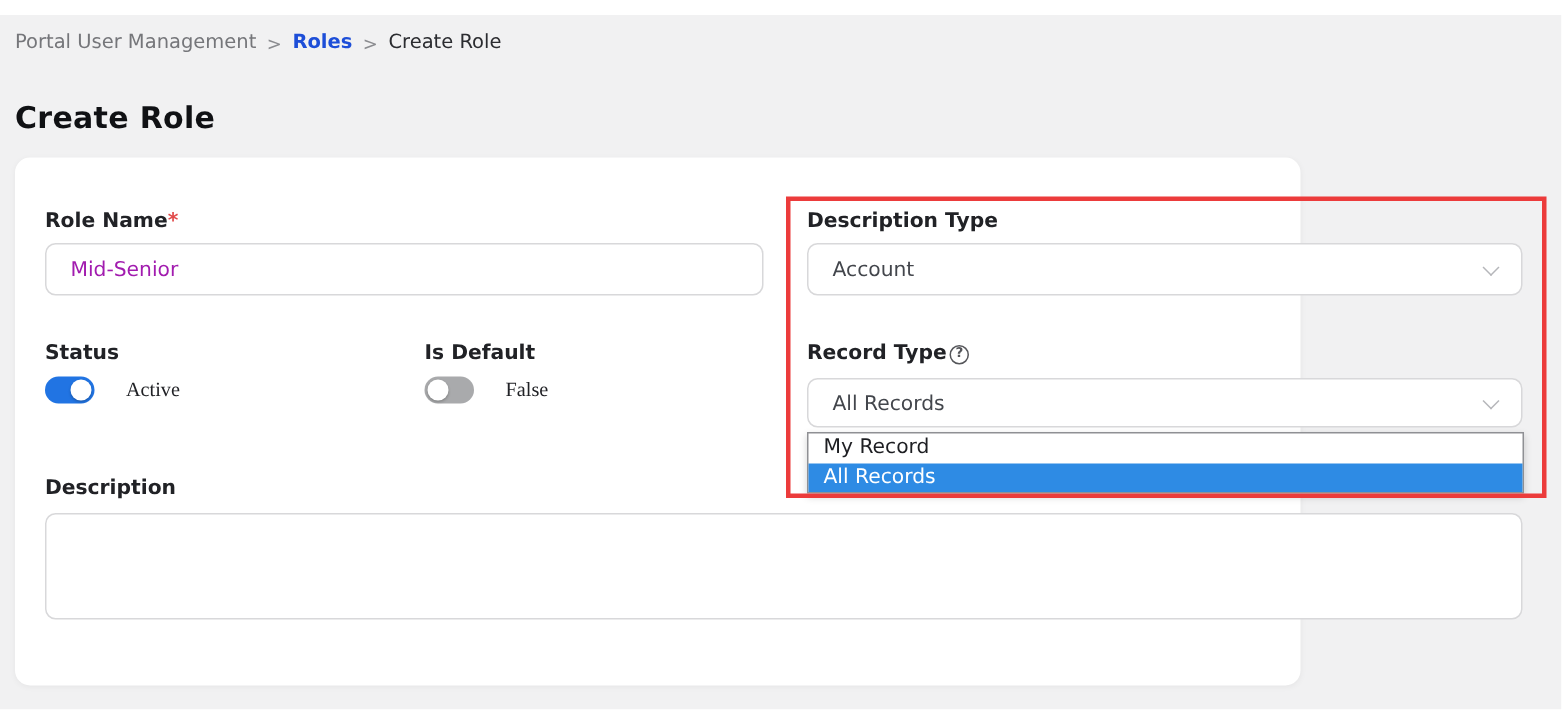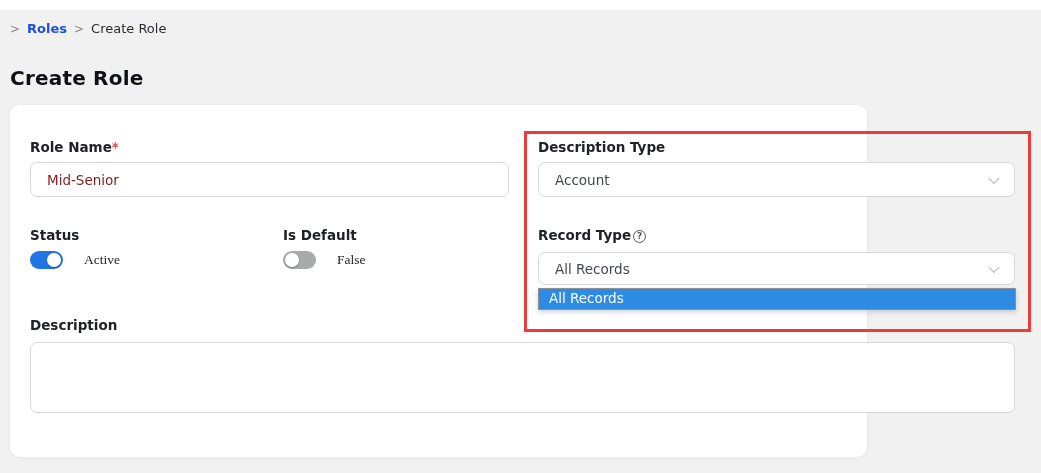--- a/index.html
+++ b/index.html
@@ -11,21 +11,21 @@
   .breadcrumb .link { color:#1d4ed8; cursor:pointer;font-weight:bold; }
   .breadcrumb .current { color:#2b2c30; }
 
   .page-title { position:absolute; left:10px; top:66px; font-size:20px; font-weight:700; color:#101114; letter-spacing:.2px; }
 
   .card { position:absolute; left:10px; top:105px; width:857px; height:352px; background:#ffffff; border-radius:10px; box-shadow:0 1px 4px rgba(0,0,0,0.05); }
 
   .field-label { position:absolute; font-size:13.5px; font-weight:600; color:#212226; }
   .req { color:#e14b4b; font-weight:600; }
 
-  .text-input { position:absolute; border:1px solid #d8d8da; border-radius:7px; background:#fff; font-family:"DejaVu Sans", sans-serif; font-size:13.5px; color:#7f1d1d; padding:0 16px; outline:none; }
+  .text-input { position:absolute; border:1px solid #d8d8da; border-radius:7px; background:#fff; font-family:"DejaVu Sans", sans-serif; font-size:13.5px; color:#a21caf; padding:0 16px; outline:none; }
 
   .select-box { position:absolute; border:1px solid #d8d8da; border-radius:7px; background:#fff; display:flex; align-items:center; padding:12px 16px; font-size:13.5px; color:#43464c; cursor:pointer; }
   .chevron { position:absolute; right:16px; top:50%; width:8px; height:8px; border-right:1.6px solid #b5b6ba; border-bottom:1.6px solid #b5b6ba; transform:translateY(-70%) rotate(45deg); }
 
   .toggle { position:absolute; width:33px; height:18px; border-radius:9px; cursor:pointer; }
   .toggle .knob { position:absolute; top:2px; width:14px; height:14px; border-radius:50%; background:#fff; box-shadow:0 1px 2px rgba(0,0,0,0.25); }
   .toggle.on { background:#2174e3; } .toggle.on .knob { right:2px; }
   .toggle.off { background:#a9aaac; } .toggle.off .knob { left:2px; }
   .toggle-value { position:absolute; font-size:13.5px; color:#212226;font-family:Liberation Serif, serif; }
 
@@ -54,20 +54,21 @@
   .sel-rec    { left:528px; top:147px; width:477px; height:33px; }
   .lbl-desc   { left:20px; top:212px; }
   .ta-desc    { left:20px; top:237px; width:985px; height:71px; }
 </style>
 </head>
 <body>
 
 <div class="bg-strip"></div>
 
 <div class="breadcrumb">
+  <span>Portal User Management</span>
   <span class="sep">&gt;</span>
   <span class="link">Roles</span>
   <span class="sep">&gt;</span>
   <span class="current">Create Role</span>
 </div>
 
 <div class="page-title">Create Role</div>
 
 <div class="card">
 
@@ -96,20 +97,21 @@
 
   <div class="field-label lbl-rec">
     <span>Record Type</span><span class="help-icon">?</span>
   </div>
   <div class="select-box sel-rec">
     <span>All Records</span>
     <span class="chevron"></span>
   </div>
 
   <div class="dropdown">
+    <div class="opt">My Record</div>
     <div class="opt selected">All Records</div>
   </div>
 
   <div class="field-label lbl-desc">Description</div>
   <textarea class="textarea ta-desc" style=""></textarea>
 
 </div>
 
 <div class="annotation-box"></div>
 

